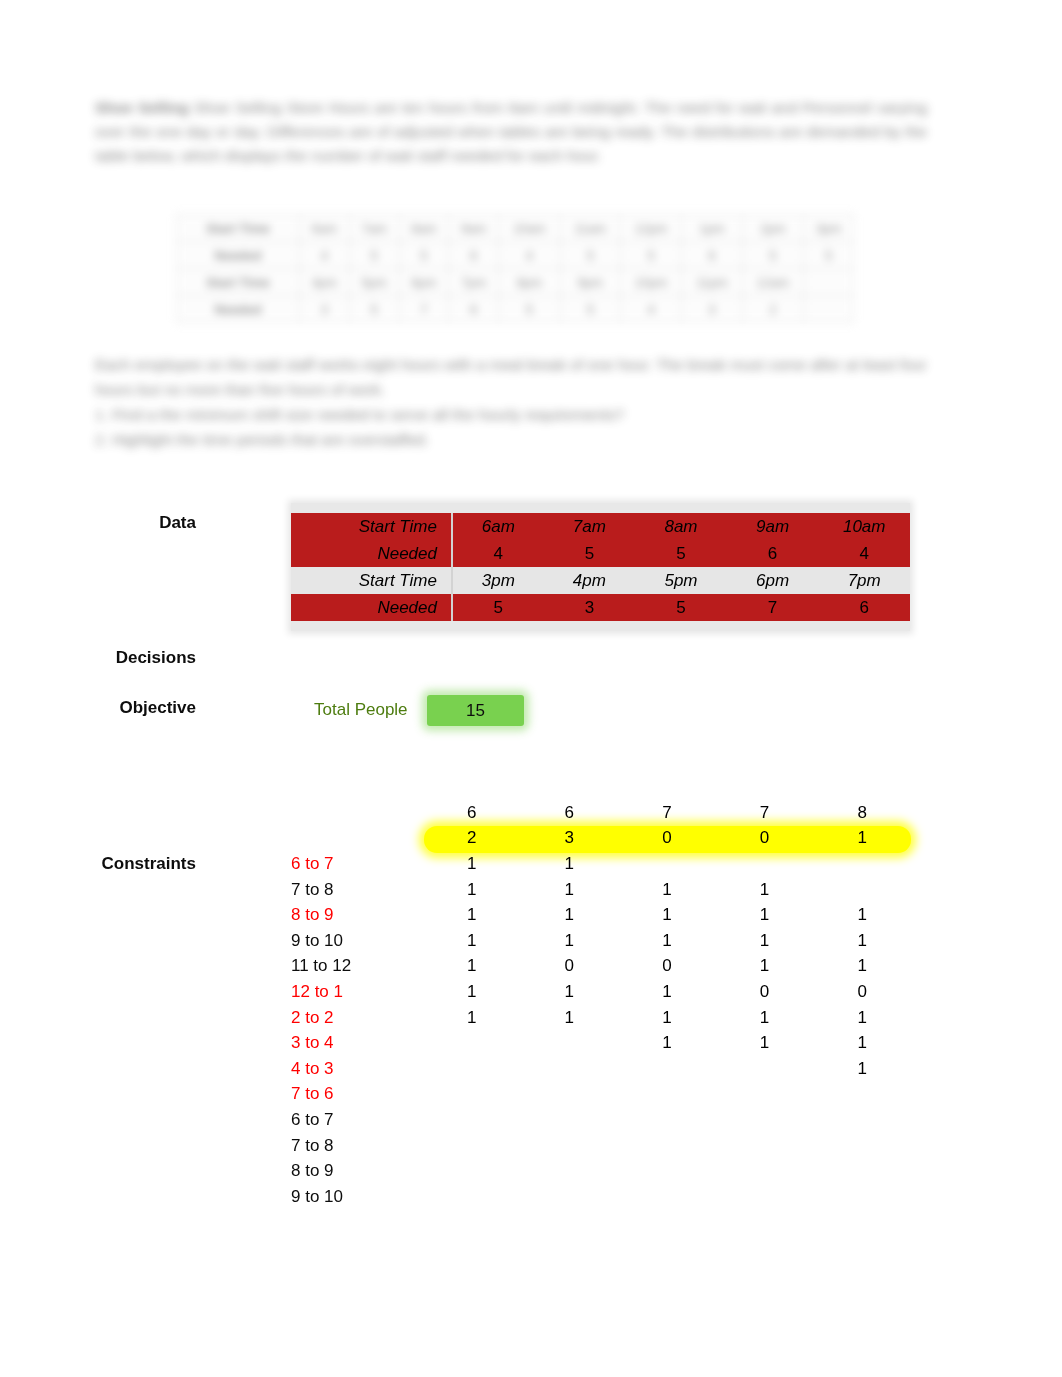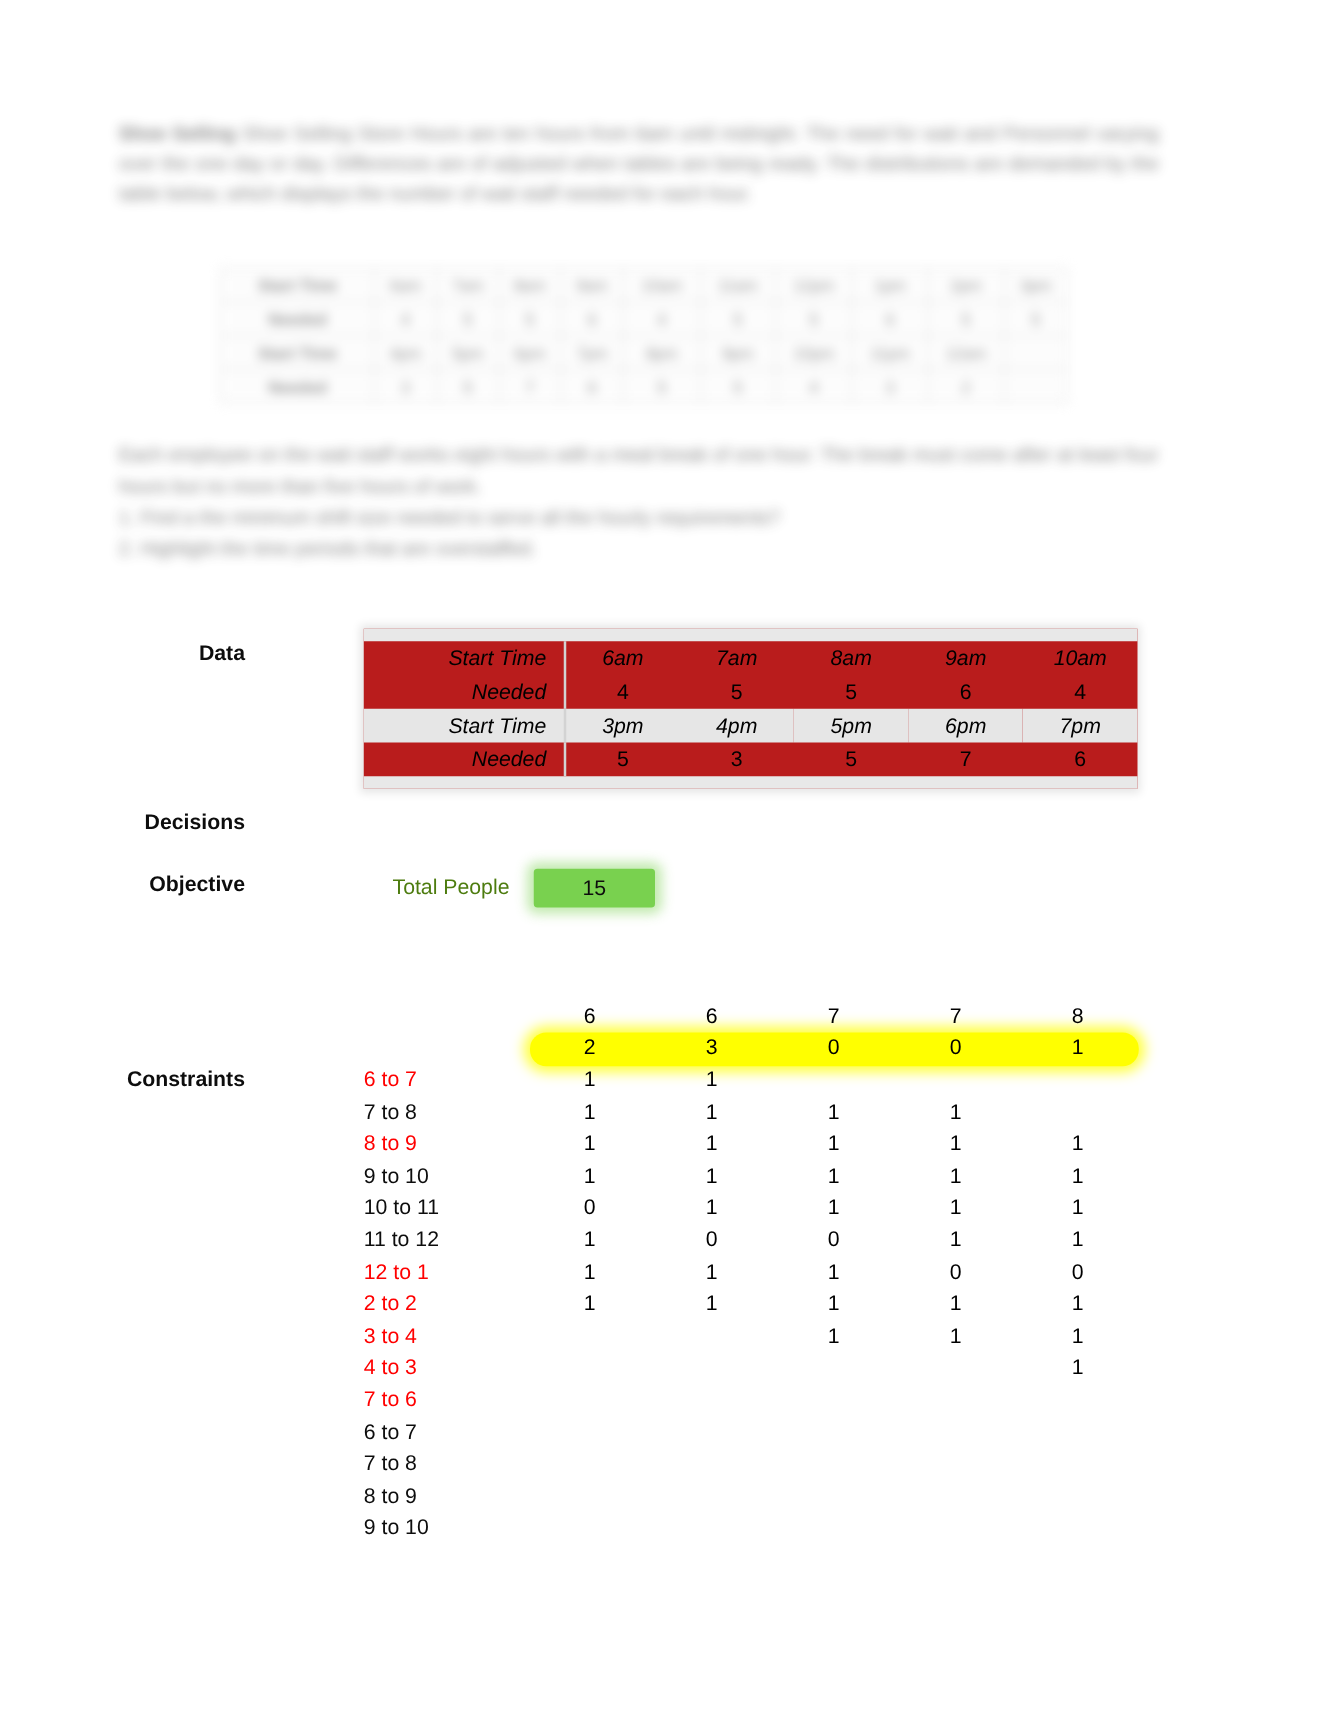--- a/index.html
+++ b/index.html
@@ -370,28 +370,20 @@
     </tr>
     <tr>
       <td class="rowlabel">9 to 10</td>
       <td class="cell">1</td>
       <td class="cell">1</td>
       <td class="cell">1</td>
       <td class="cell">1</td>
       <td class="cell">1</td>
     </tr>
     <tr>
-      <td class="rowlabel">10 to 11</td>
-      <td class="cell">0</td>
-      <td class="cell">1</td>
-      <td class="cell">1</td>
-      <td class="cell">1</td>
-      <td class="cell">1</td>
-    </tr>
-    <tr>
       <td class="rowlabel">11 to 12</td>
       <td class="cell">1</td>
       <td class="cell">0</td>
       <td class="cell">0</td>
       <td class="cell">1</td>
       <td class="cell">1</td>
     </tr>
     <tr>
       <td class="rowlabel red">12 to 1</td>
       <td class="cell">1</td>

